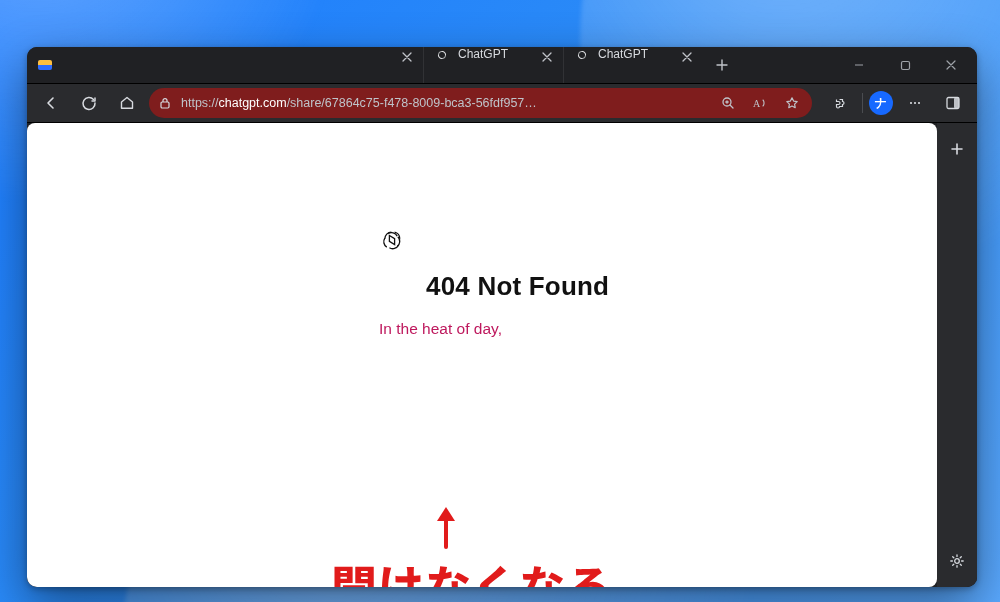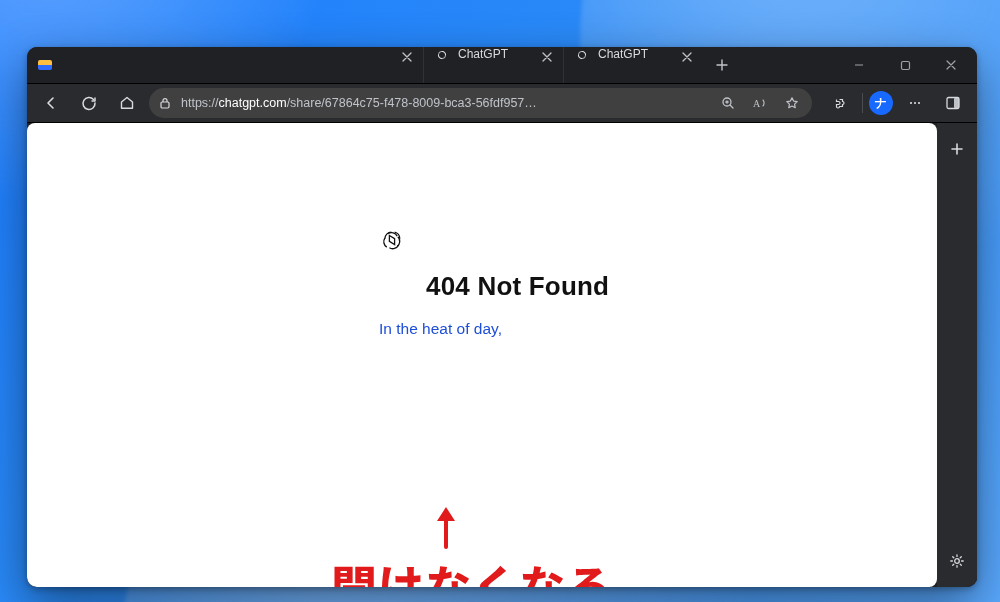--- a/index.html
+++ b/index.html
@@ -43,38 +43,38 @@
   .tab-icon { width: 16px; height: 16px; display:flex; align-items:center; justify-content:center; }
   .newtab { width: 30px; height: 30px; margin-left: 4px; display:flex; align-items:center; justify-content:center;
             border-radius: 4px; color:#c0c3c9; }
   .win-controls { display: flex; gap: 2px; margin-left: auto; padding-right: 4px; }
   .win-btn { width: 44px; height: 32px; display:flex; align-items:center; justify-content:center; color:#9ea2a8; }
 
   .toolbar { display:flex; align-items:center; gap:6px; height: 40px; padding: 0 8px; background:#2a2b2e;
              border-top:1px solid #000; border-bottom:1px solid #000; color:#d7dadf; }
   .tbtn { width: 32px; height: 32px; display:flex; align-items:center; justify-content:center; border-radius:4px; color:#d7dadf; }
   .omnibox { flex:1; display:flex; align-items:center; gap:8px; height:30px; padding:0 8px;
-             background:#404040; border-radius:15px; color:#d7dadf; font-size:12.5px; }
+             background:#7f1d1d; border-radius:15px; color:#d7dadf; font-size:12.5px; }
   .omnibox .lock { width:16px; height:16px; display:flex; align-items:center; justify-content:center; color:#d7dadf; }
   .omnibox .url { flex:1; white-space:nowrap; overflow:hidden; text-overflow:ellipsis; color:#bfc3c9; }
   .omnibox .url .host { color:#fff; }
   .omnibox .act { width:24px; height:24px; display:flex; align-items:center; justify-content:center; color:#bfc3c9; }
   .tright { display:flex; align-items:center; gap:6px; margin-left:6px; }
   .avatar { width:24px; height:24px; border-radius:50%; background:#1769ff; display:flex; align-items:center; justify-content:center; color:#fff; font-size:12px; font-weight:700; }
 
   .content-row { flex:1; display:flex; background:#202124; }
   .page { flex:1; background:#fff; border-radius:8px; margin: 0 0 0 0; display:flex; position:relative; overflow:hidden; }
   .sidebar { width: 40px; background:#2a2b2e; color:#cfd2d8; display:flex; flex-direction:column; align-items:center; padding-top:10px; gap:18px; }
   .sidebar .sp { flex:1; }
 
   
   .err { margin: 104px 0 0 352px; max-width: 400px; color:#1a1a1a; }
   .err .logo { width:26px; height:26px; margin-bottom:18px; color:#1a1a1a; }
   .err h1 { font-size:26px; font-weight:700; letter-spacing:.2px; margin-bottom:14px; color:#111;margin-left:47px; }
-  .err p { font-size:15.5px; line-height:26px; color:#1d4ed8; }
+  .err p { font-size:15.5px; line-height:26px; color:#be185d; }
 
   
   .anno-arrow { position:absolute; left:406px; top:380px; color:#e11b1b; }
   .anno-text  { position:absolute; left:304px; top:428px; color:#e11b1b; font-size:46px; font-weight:800;
                 font-family: "Yu Gothic UI", "Noto Sans JP", "Segoe UI", sans-serif; letter-spacing:1px; }
 
   svg { display:block; }
 </style>
 </head>
 <body>

